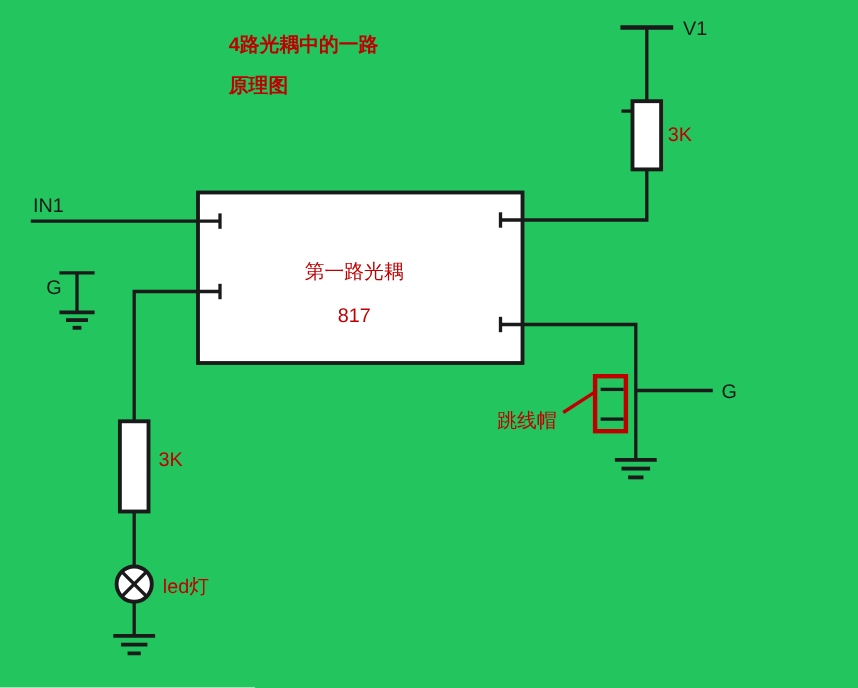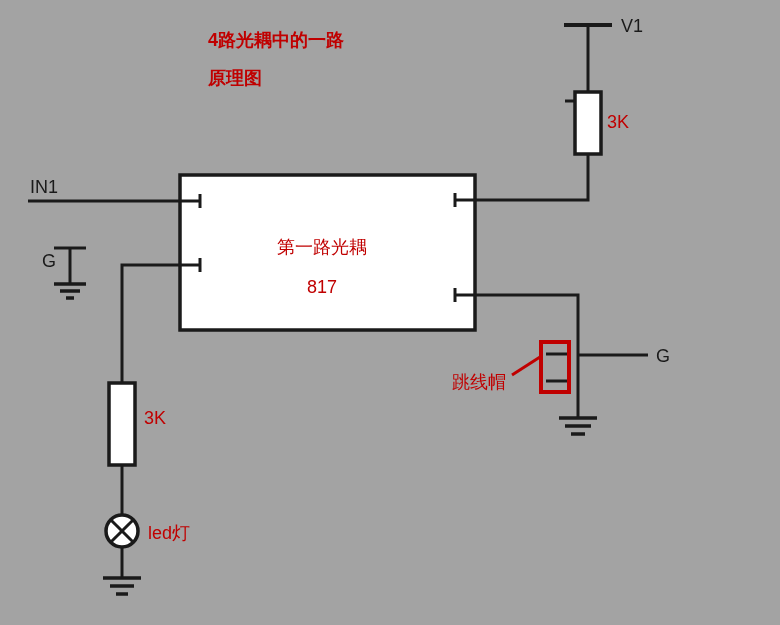--- a/index.html
+++ b/index.html
@@ -4,21 +4,21 @@
 <style>
   :root{
     --red:#c00000;
     --black:#1a1a1a;
   }
   html,body{
     margin:0;padding:0;background:#ffffff;
     font-family:"Liberation Sans", sans-serif;
   }
   .stage{
-    position:relative;width:780px;height:625px;background:#a3a3a3;overflow:hidden;
+    position:relative;width:780px;height:625px;background:#22c55e;overflow:hidden;
   }
   svg{display:block}
   .wire{stroke:var(--black);stroke-width:3;fill:none;stroke-linejoin:miter}
   .wire-thick{stroke:var(--black);stroke-width:4;fill:none}
   .comp{stroke:var(--black);stroke-width:3.5;fill:#ffffff}
   .pin-tick{stroke:var(--black);stroke-width:3;fill:none}
   .gnd{stroke:var(--black);stroke-width:3.5;fill:none}
   .red-shape{stroke:var(--red);stroke-width:4;fill:none}
   .red-pointer{stroke:var(--red);stroke-width:3;fill:none}
   .lbl{fill:var(--black);font-size:18px;font-family:"Liberation Sans", sans-serif}

